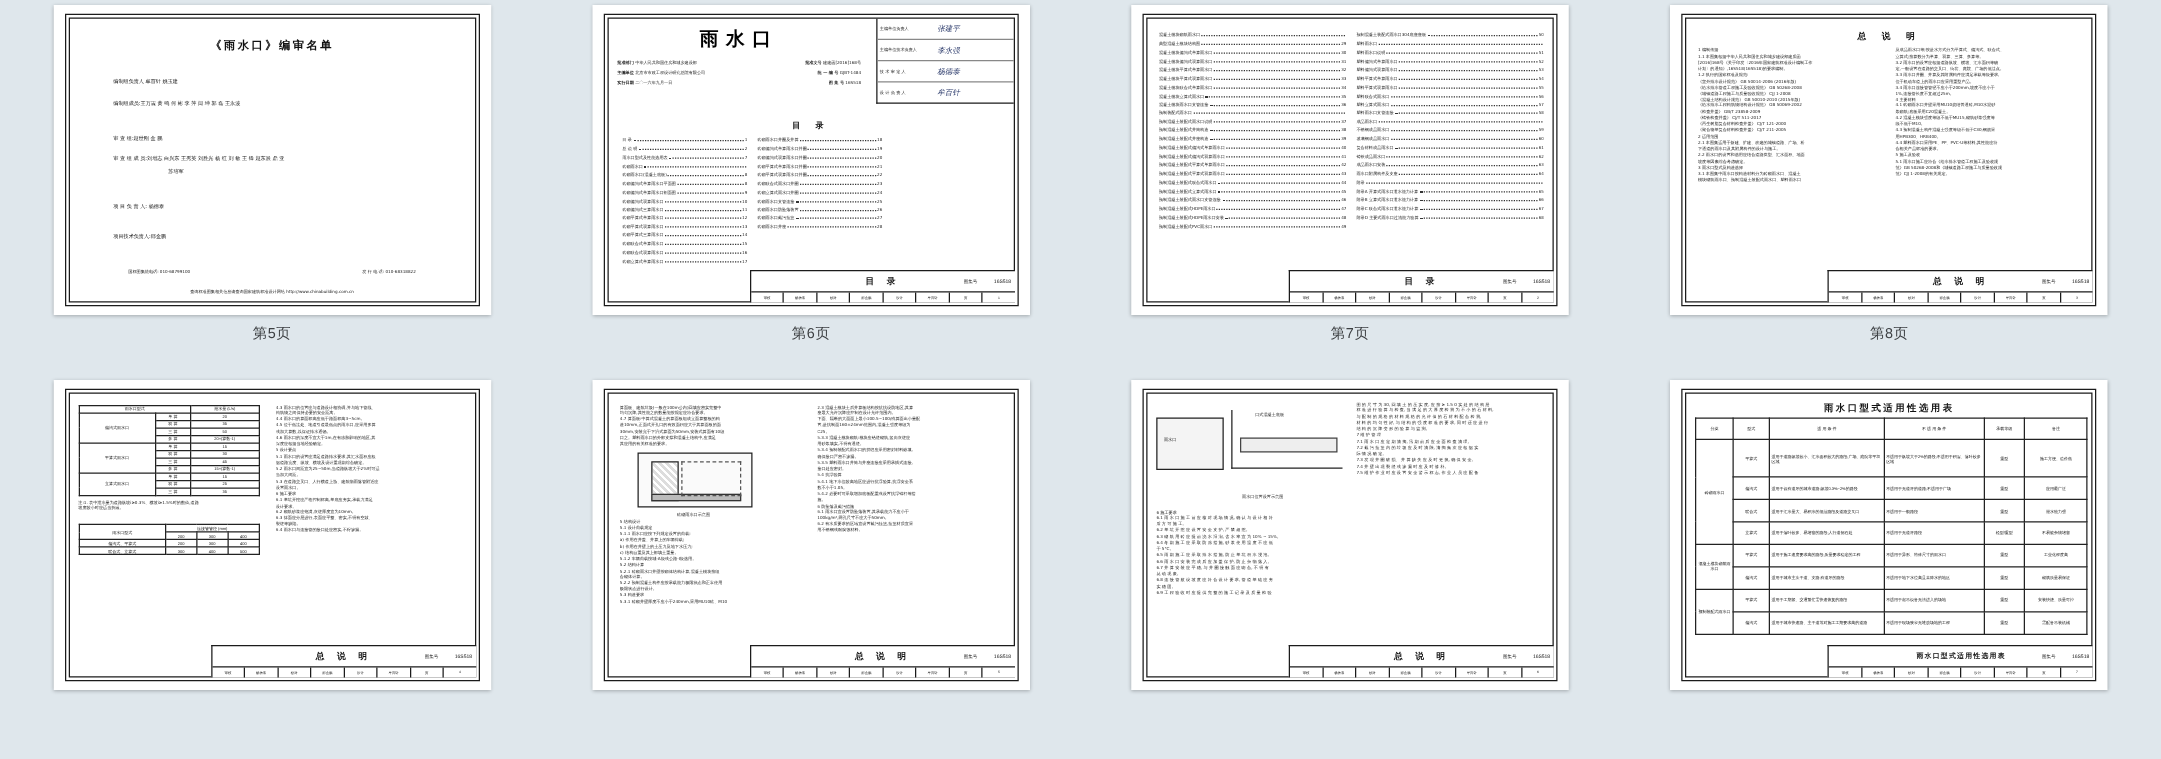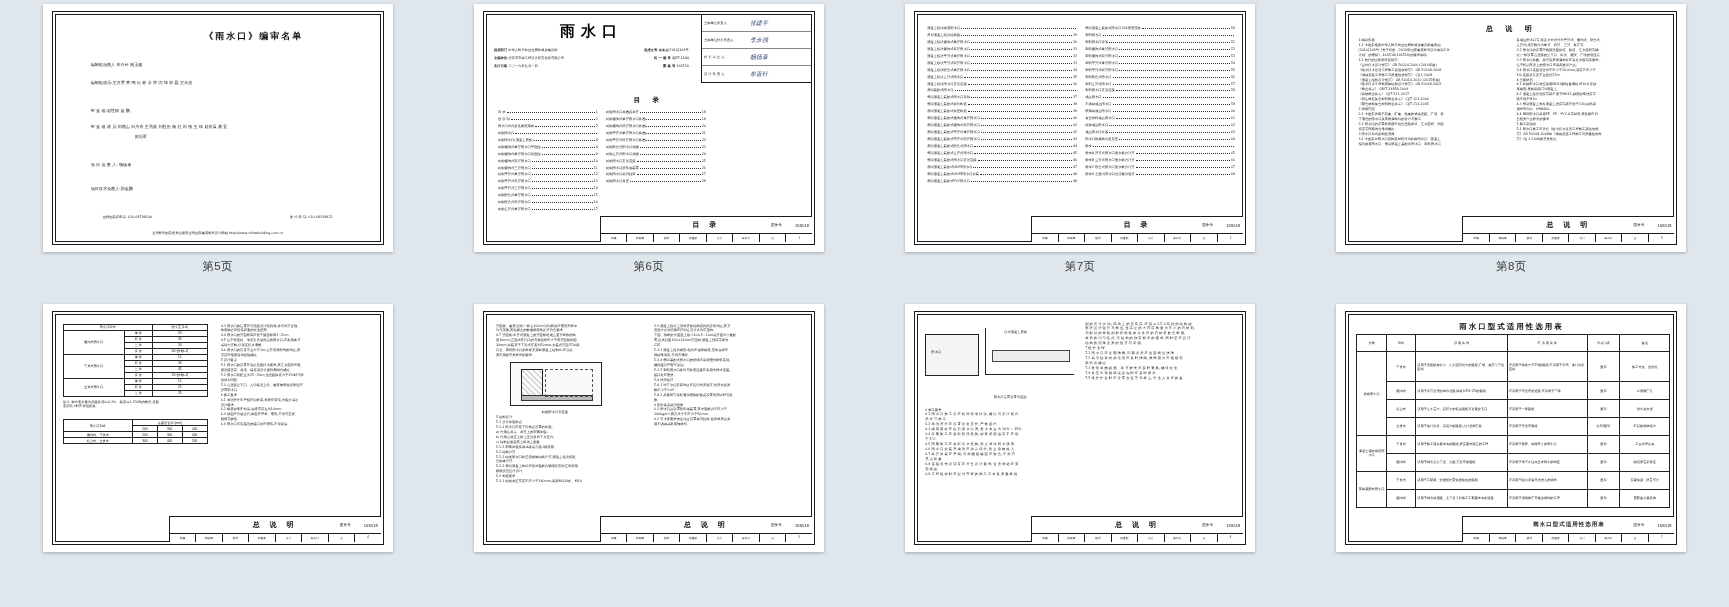--- a/index.html
+++ b/index.html
@@ -113,21 +113,21 @@
 </head>
 <body>
 
 <div class="grid">
 
   <div class="cell">
     <div class="page">
       <div class="border"></div>
       <div class="border2"></div>
 
-      <div class="ttl mid-title" style="top:26px;padding-left:36px;">《雨水口》编审名单</div>
+      <div class="ttl mid-title" style="top:26px;">《雨水口》编审名单</div>
 
       <div style="position:absolute;left:48px;top:58px;width:260px;">
         <div class="sm" style="margin-bottom:12px;">编制组负责人  牟百针    姚玉建</div>
         <div class="sm" style="margin-bottom:22px;">编制组成员:王万震  黄  鸣  何  彬  李  萍  闫  坤  郭  磊  王永波</div>
         <div class="sm" style="margin-bottom:10px;">审  查  组:赵世刚    金  鹏</div>
         <div class="sm" style="margin-bottom:4px;">审  查  组 成 员:刘增志   白兴东   王秀英   刘胜光   杨  红   刘  敏   王  锋   赵东晨   鼎  亚</div>
         <div class="sm" style="margin-bottom:22px;padding-left:44px;">苏培军</div>
         <div class="sm" style="margin-bottom:18px;">项 目 负 责 人: 杨德泰</div>
         <div class="sm" style="margin-bottom:8px;">项目技术负责人:邵金鹏</div>
       </div>

